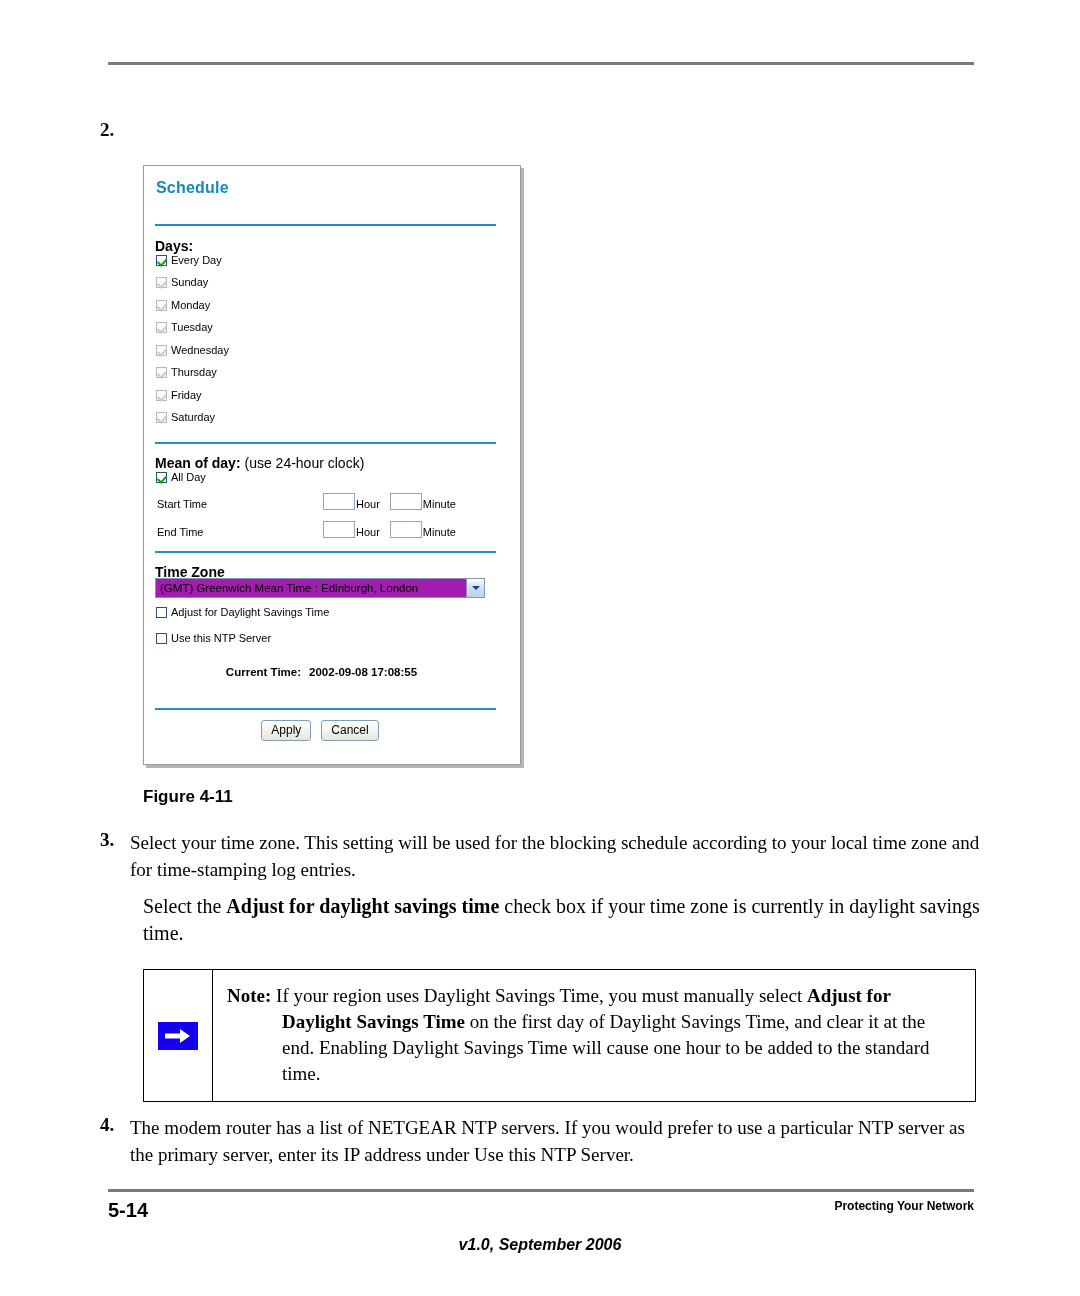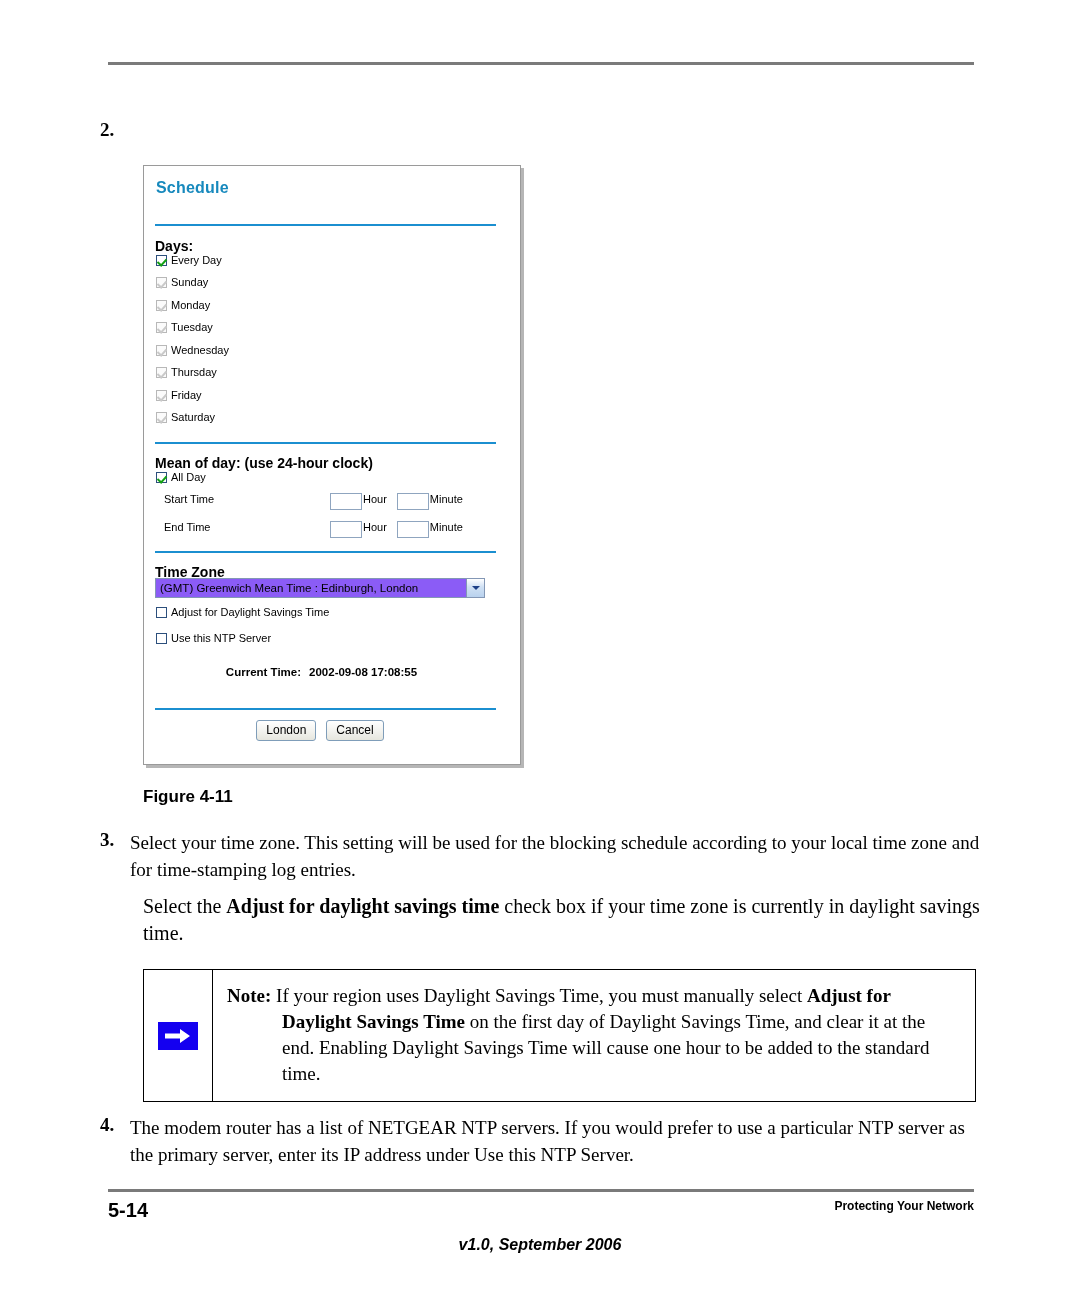--- a/index.html
+++ b/index.html
@@ -120,21 +120,21 @@
     left: 11px;
     font-size: 14px;
     font-weight: bold;
     color: #000;
   }
   .lbl-days { top: 72px; }
   .lbl-tod  { top: 289px; }
   .lbl-tz   { top: 398px; }
 
   .tod-note {
-    font-weight: bold;
+    font-weight: normal;
     margin-top: 41px;
   }
 
   
   .cb-row {
     position: absolute;
     left: 12px;
     display: flex;
     align-items: center;
     font-size: 11px;
@@ -167,24 +167,24 @@
     transform: rotate(42deg);
   }
   .cbox.dim.checked::after {
     border-color: #c9c9c9;
   }
   .cb-row .cb-label { line-height: 12px; }
 
   
   .tod-row {
     position: absolute;
-    left: 20px;
+    left: 13px;
     font-size: 11px;
     display: flex;
-    align-items: flex-start;
+    align-items: flex-end;
     white-space: nowrap;
   }
   .tod-row .tlabel { width: 166px; flex: 0 0 166px; }
   .tinput {
     width: 32px;
     height: 17px;
     box-sizing: border-box;
     border: 1px solid #8fa5bf;
     background: #ffffff;
     margin: 0;
@@ -196,21 +196,21 @@
 
   
   .tz-select {
     position: absolute;
     left: 11px;
     top: 412px;
     width: 330px;
     height: 20px;
     box-sizing: border-box;
     border: 1px solid #8397b5;
-    background: #8b5cf6;
+    background: #a21caf;
     display: flex;
     align-items: center;
     font-size: 11.5px;
     color: #000;
     padding-left: 4px;
     overflow: hidden;
   }
   .tz-select .tz-text {
     flex: 1 1 auto;
     white-space: nowrap;
@@ -447,21 +447,21 @@
       <span class="cb-label">Use this NTP Server</span>
     </div>
 
     <div class="current-time">
       <span>Current Time:</span><span class="ct-val">2002-09-08 17:08:55</span>
     </div>
 
     <div class="rule-blue rule-r4"></div>
 
     <div class="btn-row">
-      <button class="xp-btn">London</button>
+      <button class="xp-btn">Apply</button>
       <button class="xp-btn">Cancel</button>
     </div>
 
   </div>
 </div>
 
 <div class="fig-caption">Figure 4-11</div>
 
 <div class="step step3">
   <div class="num">3.</div>

